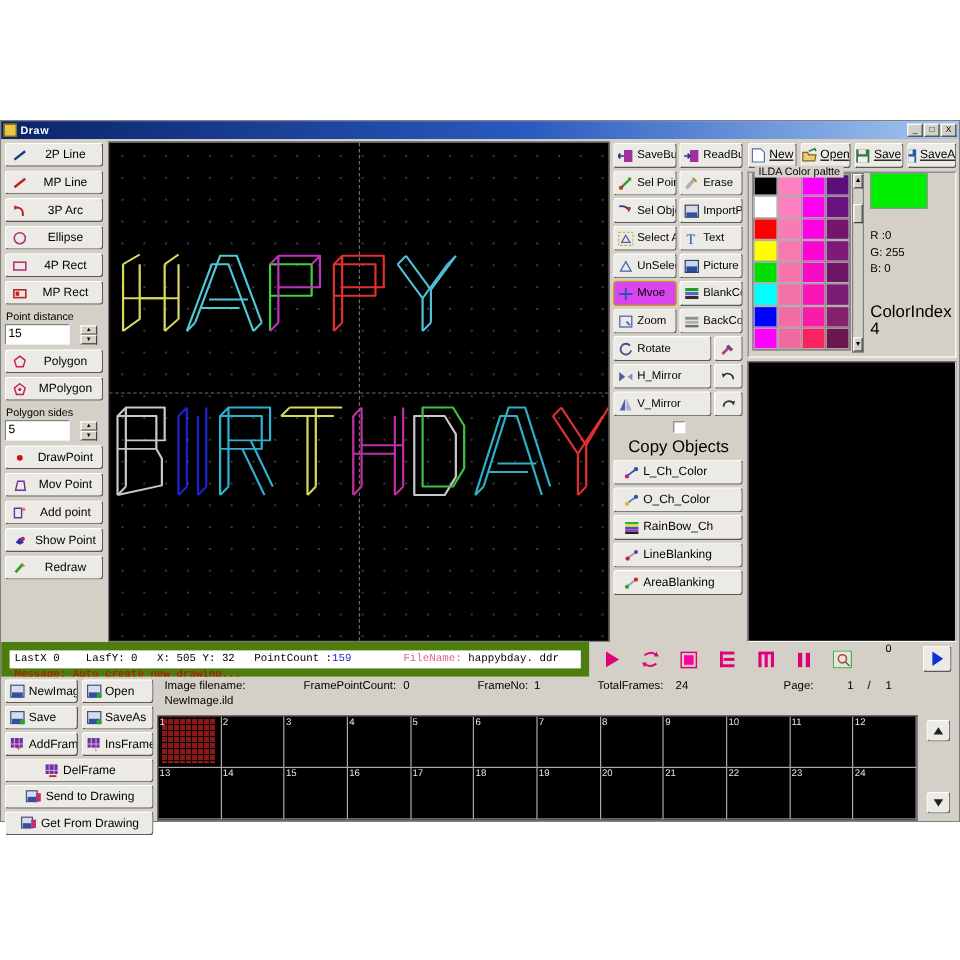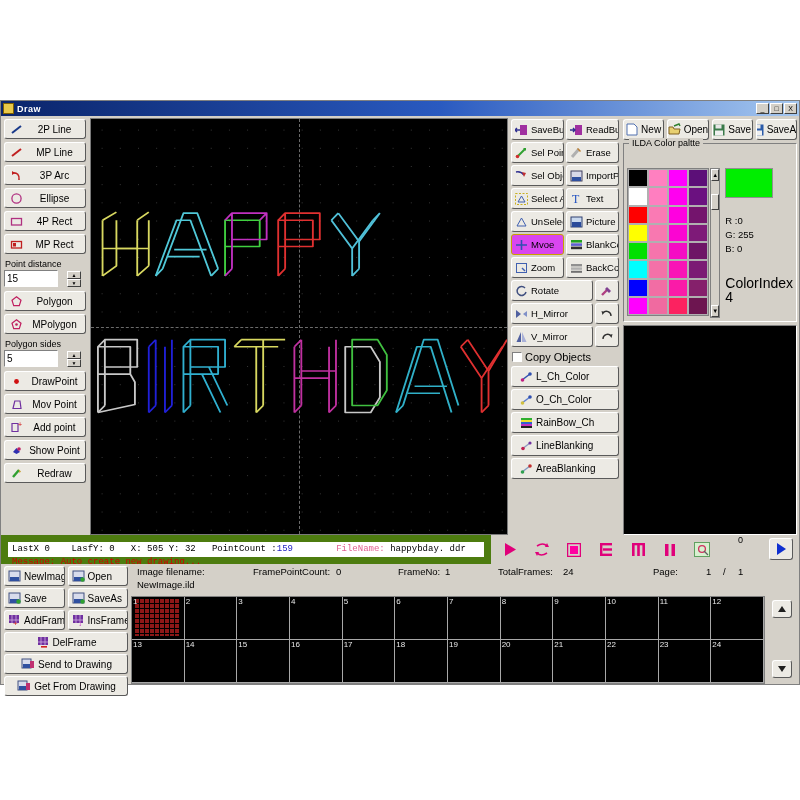--- a/index.html
+++ b/index.html
@@ -146,39 +146,39 @@
   
   .rightops {
     width: 112px; flex: 0 0 112px;
     background: #d4d0c8;
     padding: 3px 2px 0 2px;
     display: flex; flex-direction: column;
   }
   .oprow { display: flex; gap: 2px; margin-bottom: 2px; }
   .oprow .btn { height: 21px; flex: 1 1 0; justify-content: flex-start; padding-left: 3px; font-size: 9.5px; }
   .oprow .btn.sq { flex: 0 0 24px; justify-content: center; padding: 0; }
-  .chk-row { display: flex; align-items: center; gap: 3px; margin: 2px 0 3px 1px; font-size: 11px; }
+  .chk-row { display: flex; align-items: center; gap: 3px; margin: 2px 0 3px 1px; font-size: 14px; flex-direction: column; }
   .chkbox { width: 10px; height: 10px; background: #fff; border: 1px solid #808080;
     border-right-color: #fff; border-bottom-color: #fff; }
   .wide .btn { height: 21px; margin-bottom: 2px; justify-content: flex-start; padding-left: 8px; font-size: 10px; }
 
   
   .palpanel {
     width: 178px; flex: 0 0 178px;
     background: #d4d0c8;
     padding: 3px 2px 0 2px;
     display: flex; flex-direction: column;
   }
-  .filerow { display: flex; gap: 3px; margin-bottom: 3px; }
+  .filerow { display: flex; gap: 3px; margin-bottom: 3px; text-decoration: underline; }
   .filerow .btn { height: 21px; flex: 1 1 0; font-size: 10px; }
   .palgroup {
     border: 1px solid #ffffff;
     border-top-color: #808080; border-left-color: #808080;
     position: relative;
-    padding: 24px 3px 3px 3px;
+    padding: 0 3px 3px 3px;
     margin-bottom: 2px;
     display: flex;
   }
   .palgroup-cap {
     position: absolute; top: -6px; left: 5px;
     background: #d4d0c8; padding: 0 3px;
     font-size: 9px; color: #000;
   }
   .palgrid {
     display: grid;

